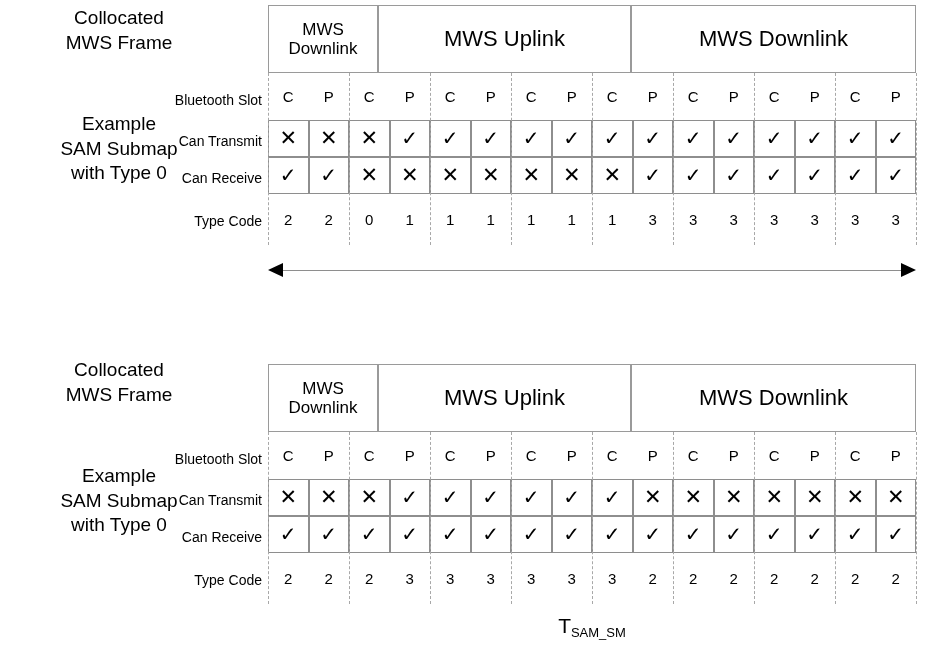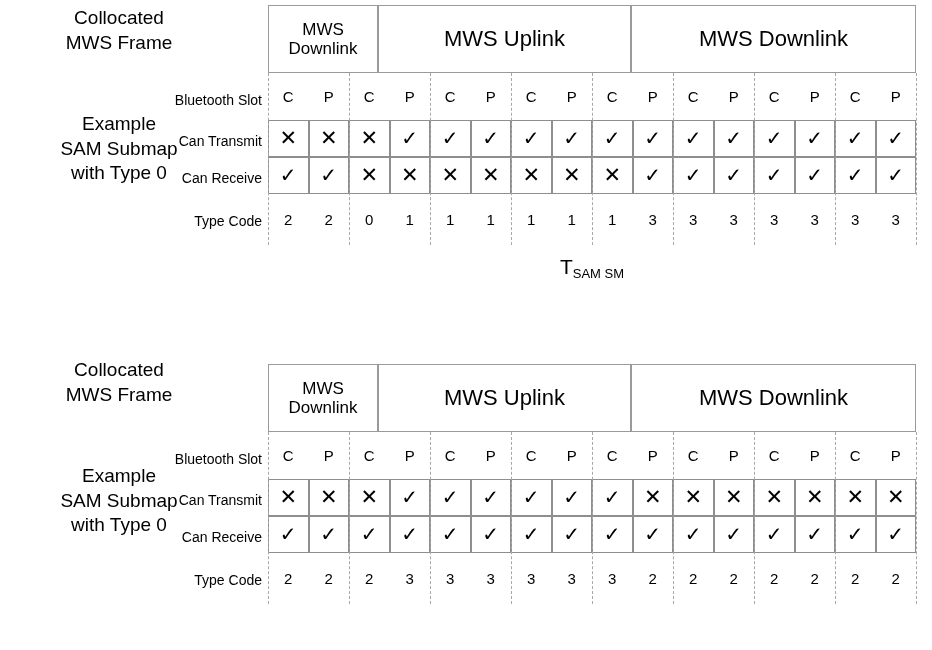--- a/index.html
+++ b/index.html
@@ -264,21 +264,20 @@
         <div class="vdash" style="left: 486px;"></div>
         <div class="vdash" style="left: 567px;"></div>
         <div class="vdash" style="left: 648px;"></div>
       </div>
   </div>
 
   <div class="arrowwrap" style="top:258px;">
     <div class="arrow-line"></div>
     <div class="arrow-head left"></div>
     <div class="arrow-head right"></div>
-    <div class="arrow-label"><span class="lbl"><span>T</span><sub>SAM SM</sub></span></div>
   </div>
 </div>
 
 <div class="diagram" id="diagram-bottom">
 
   <div class="caption caption-frame" style="top:18px;">
     <div>Collocated</div>
     <div>MWS Frame</div>
   </div>
 
@@ -449,13 +448,19 @@
         <div class="vdash" style="left: 162px;"></div>
         <div class="vdash" style="left: 243px;"></div>
         <div class="vdash" style="left: 324px;"></div>
         <div class="vdash" style="left: 405px;"></div>
         <div class="vdash" style="left: 486px;"></div>
         <div class="vdash" style="left: 567px;"></div>
         <div class="vdash" style="left: 648px;"></div>
       </div>
   </div>
 
+  <div class="arrowwrap" style="top:277px;">
+    <div class="arrow-line"></div>
+    <div class="arrow-head left"></div>
+    <div class="arrow-head right"></div>
+    <div class="arrow-label"><span class="lbl"><span>T</span><sub>SAM_SM</sub></span></div>
+  </div>
 </div>
 
 </body></html>

